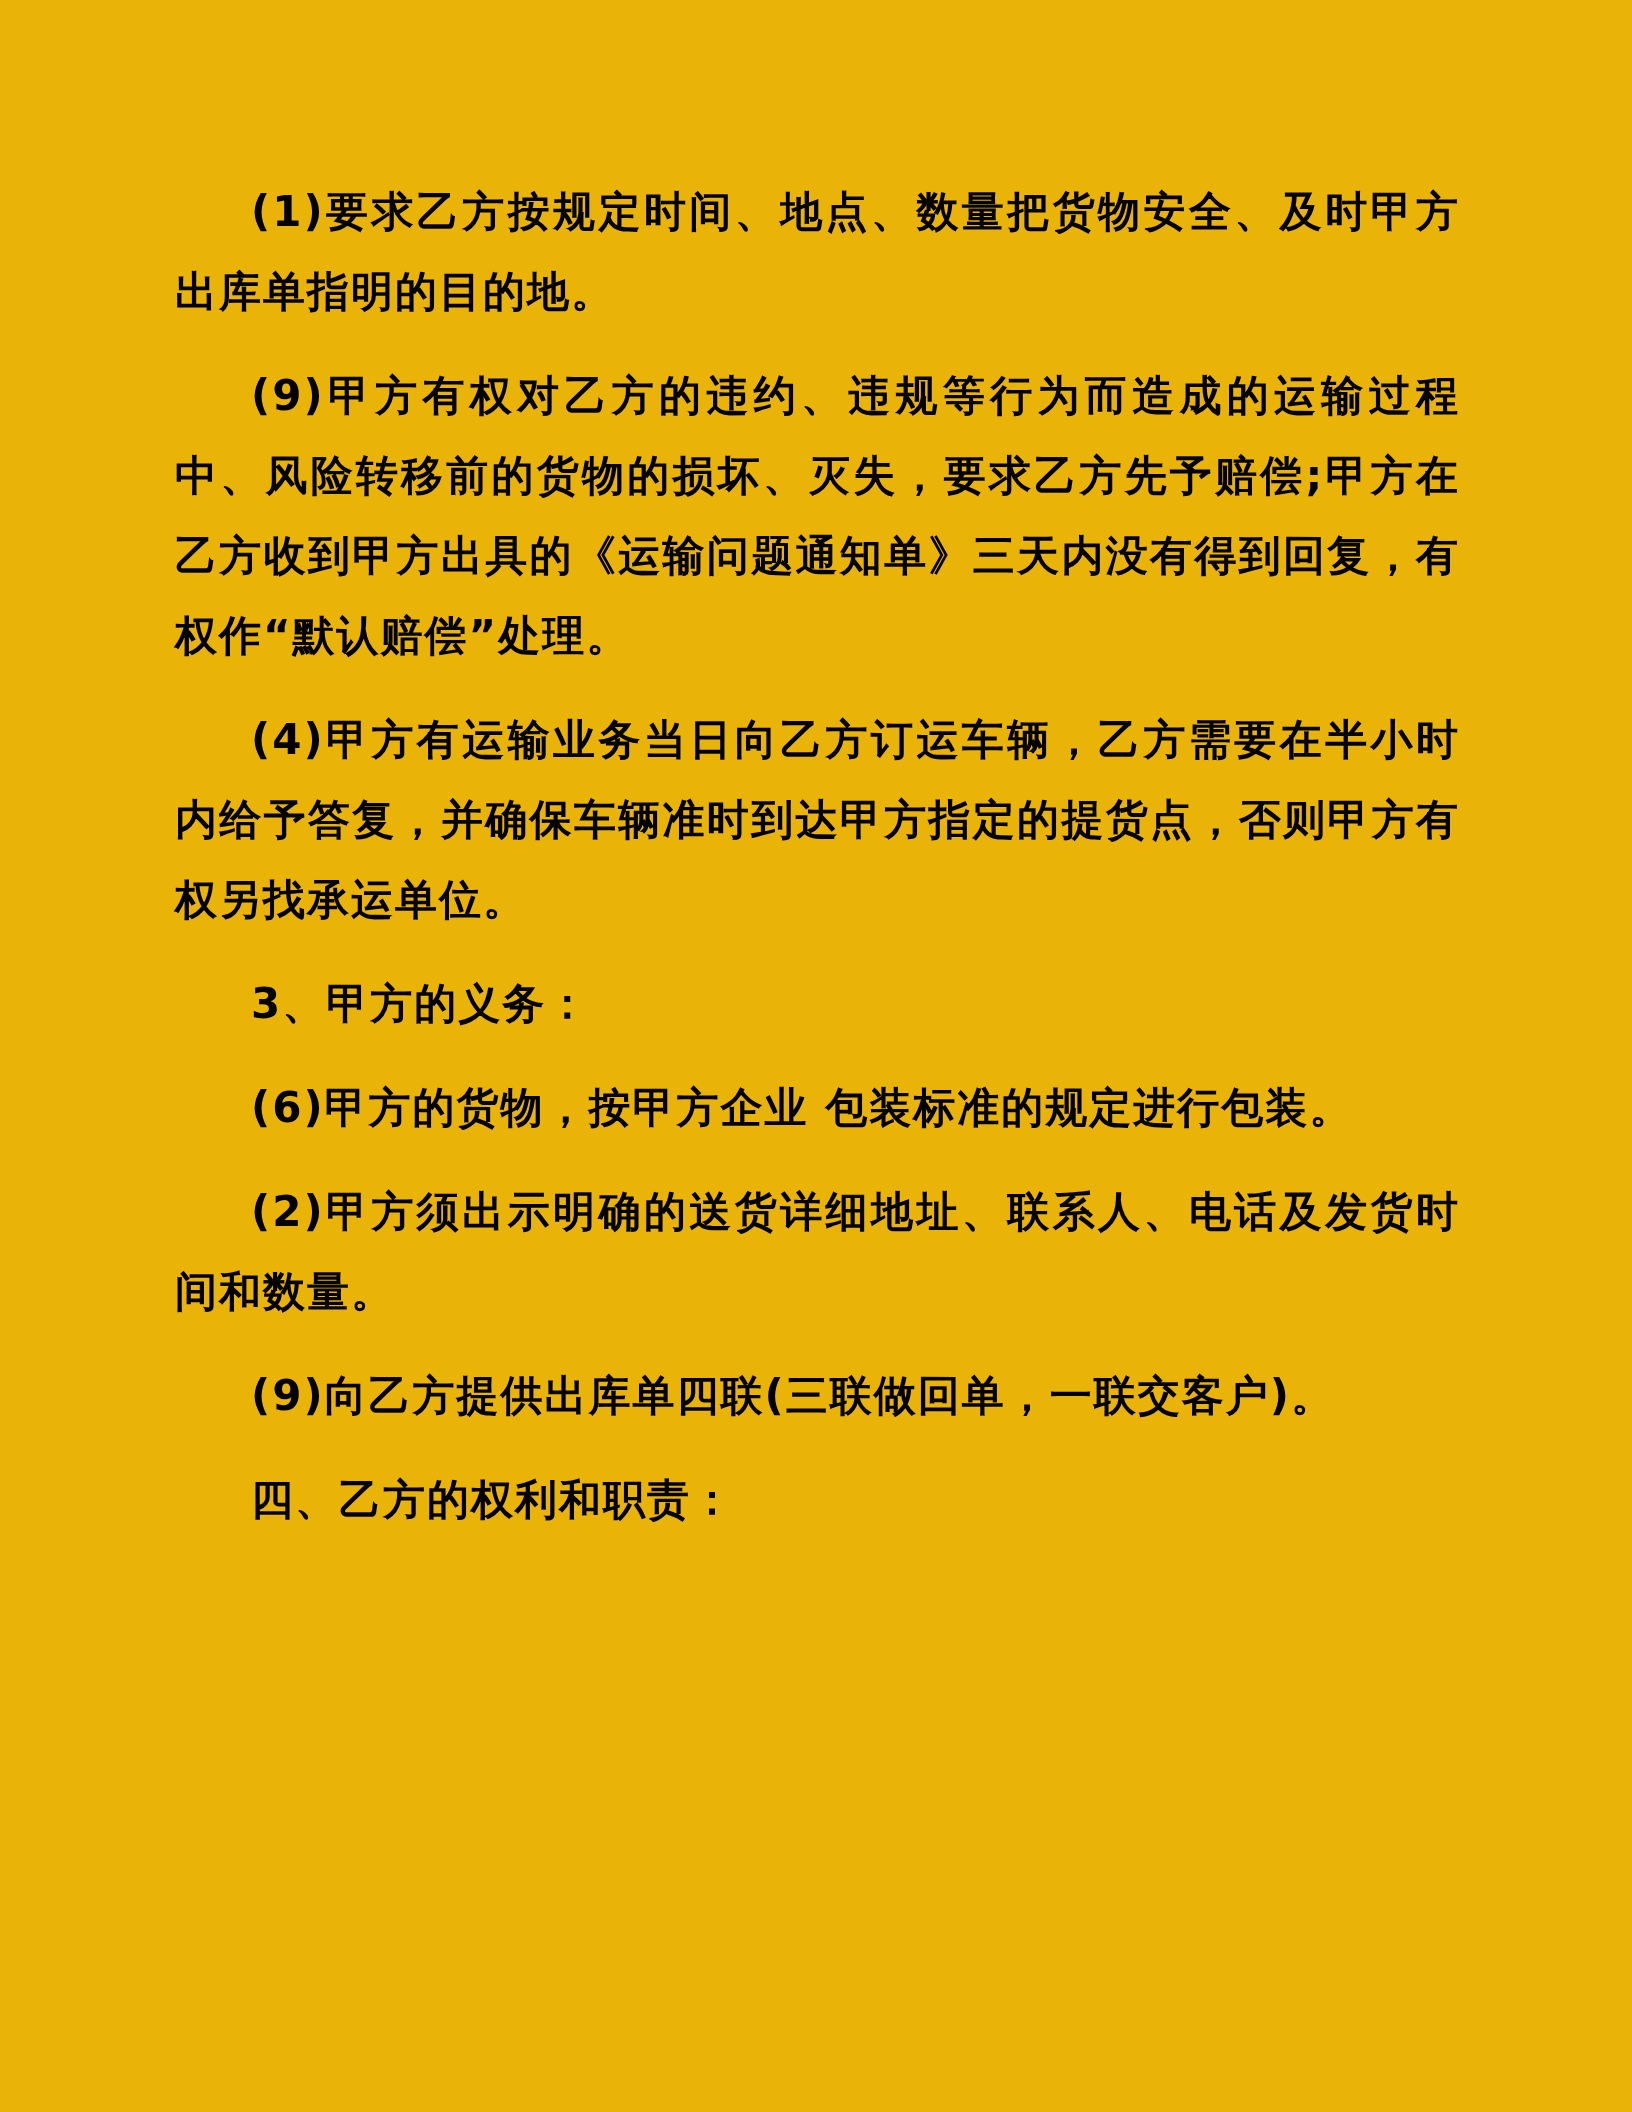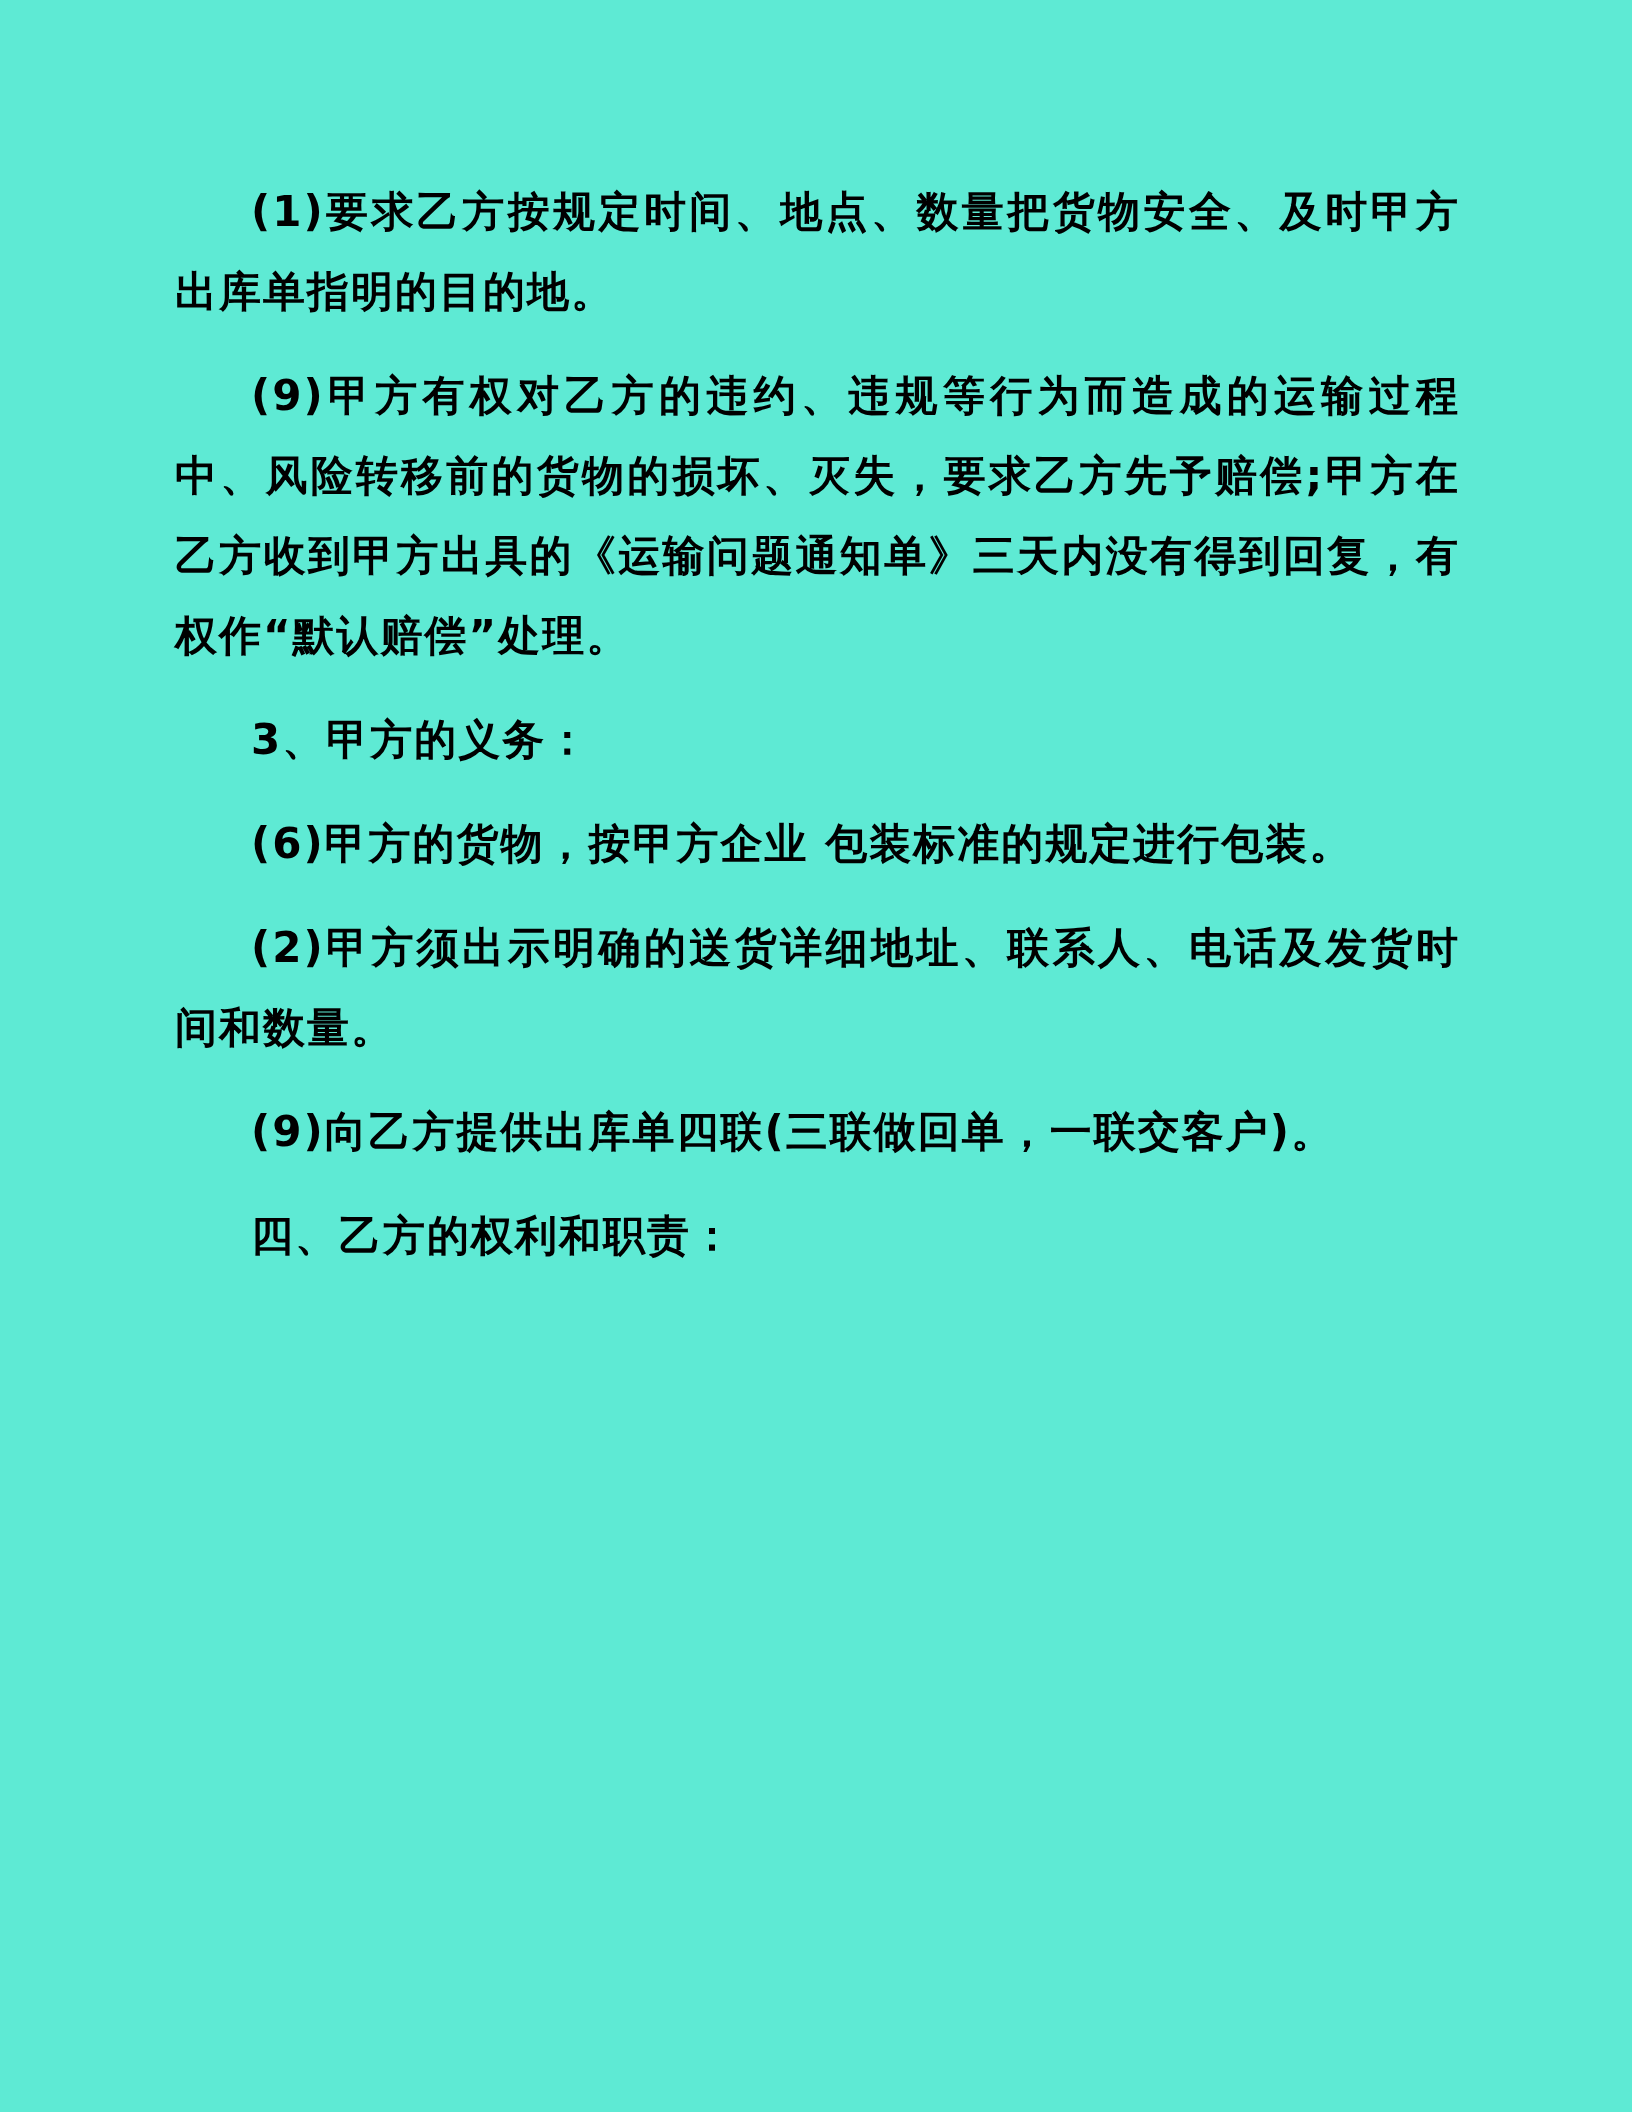--- a/index.html
+++ b/index.html
@@ -4,21 +4,21 @@
 <style>
   html, body {
     margin: 0;
     padding: 0;
     background: #ffffff;
   }
   .page {
     position: relative;
     width: 1632px;
     height: 2112px;
-    background: #5eead4;
+    background: #eab308;
     box-sizing: border-box;
     padding: 172px 172px 0 175px;
     overflow: hidden;
   }
   .doc {
     color: #000000;
     font-family: "DejaVu Sans", sans-serif;
     font-weight: 700;
     font-size: 42px;
     line-height: 80px;
@@ -32,19 +32,20 @@
     word-break: break-all;
   }
 </style>
 </head>
 <body>
 
 <div class="page">
   <div class="doc">
     <p>(1)要求乙方按规定时间、地点、数量把货物安全、及时甲方出库单指明的目的地。</p>
     <p>(9)甲方有权对乙方的违约、违规等行为而造成的运输过程中、风险转移前的货物的损坏、灭失，要求乙方先予赔偿;甲方在乙方收到甲方出具的《运输问题通知单》三天内没有得到回复，有权作“默认赔偿”处理。</p>
+    <p>(4)甲方有运输业务当日向乙方订运车辆，乙方需要在半小时内给予答复，并确保车辆准时到达甲方指定的提货点，否则甲方有权另找承运单位。</p>
     <p>3、甲方的义务：</p>
     <p>(6)甲方的货物，按甲方企业 包装标准的规定进行包装。</p>
     <p>(2)甲方须出示明确的送货详细地址、联系人、电话及发货时间和数量。</p>
     <p>(9)向乙方提供出库单四联(三联做回单，一联交客户)。</p>
     <p>四、乙方的权利和职责：</p>
   </div>
 </div>
 
 </body></html>

